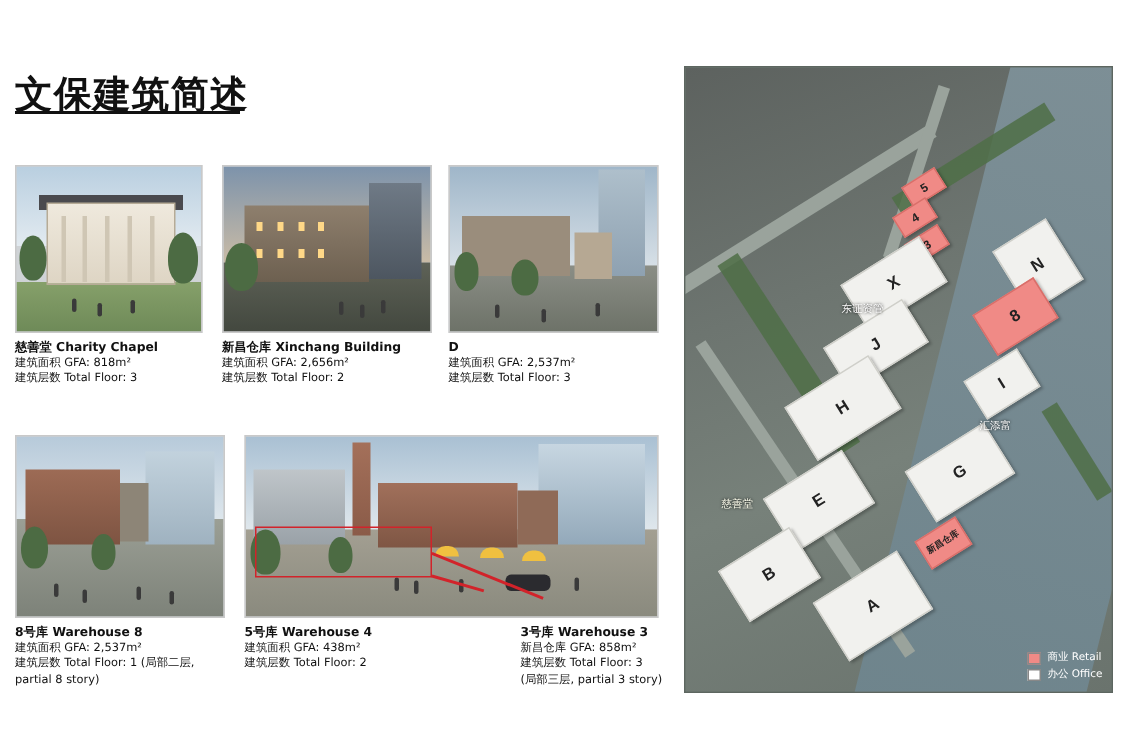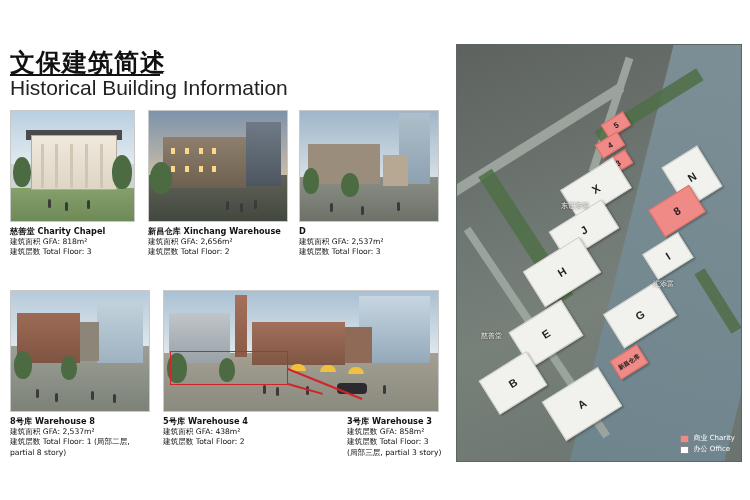--- a/index.html
+++ b/index.html
@@ -250,21 +250,20 @@
 </style>
 </head>
 <body>
 
 <div class="page">
 
   <div class="left">
 
     <div class="title-zh">文保建筑简述</div>
     <div class="title-rule"></div>
-    <div class="title-en">Historical Building Information</div>
 
     <div class="card" style="left:10px; top:110px; width:125px;">
       <div class="photo p1" style="width:125px; height:112px;">
         <div class="sky"></div>
           <div class="ground"></div>
         <div class="roof"></div>
           <div class="main"></div>
         <div class="col" style="left:24%;"></div>
         <div class="col" style="left:36%;"></div>
         <div class="col" style="left:48%;"></div>
@@ -296,21 +295,21 @@
         <div class="win" style="left:16%; top:50%;"></div>
         <div class="win" style="left:26%; top:50%;"></div>
         <div class="win" style="left:36%; top:50%;"></div>
         <div class="win" style="left:46%; top:50%;"></div>
         <div class="tree" style="left:1%; top:46%; width:22px; height:32px;"></div>
         <div class="person" style="left:56%; top:82%;"></div>
         <div class="person" style="left:66%; top:84%;"></div>
         <div class="person" style="left:76%; top:81%;"></div>
       </div>
       <div class="caption">
-        <div class="cap-title cap-line">新昌仓库 Xinchang Warehouse</div>
+        <div class="cap-title cap-line">新昌仓库 Xinchang Building</div>
         <div class="cap-line">建筑面积 GFA: 2,656m²</div>
         <div class="cap-line">建筑层数 Total Floor: 2</div>
       </div>
     </div>
 
     <div class="card" style="left:299px; top:110px; width:140px;">
       <div class="photo p3" style="width:140px; height:112px;">
         <div class="sky"></div>
           <div class="ground"></div>
         <div class="tower"></div>
@@ -376,21 +375,21 @@
         <div class="red-line" style="left:124px; top:77px; width:80px; transform:rotate(22deg);"></div>
       </div>
       <div style="position:relative; height:60px;">
         <div class="caption" style="position:absolute; left:0; top:0; width:86px;">
           <div class="cap-title cap-line">5号库 Warehouse 4</div>
           <div class="cap-line">建筑面积 GFA: 438m²</div>
           <div class="cap-line">建筑层数 Total Floor: 2</div>
         </div>
         <div class="caption" style="position:absolute; left:184px; top:0; width:92px;">
           <div class="cap-title cap-line">3号库 Warehouse 3</div>
-          <div class="cap-line">建筑层数 GFA: 858m²</div>
+          <div class="cap-line">新昌仓库 GFA: 858m²</div>
           <div class="cap-line">建筑层数 Total Floor: 3</div>
           <div class="cap-line">(局部三层, partial 3 story)</div>
         </div>
       </div>
     </div>
   </div>
 
   <div class="map">
     <div class="map-bg-dark"></div>
     <div class="river"></div>
@@ -448,21 +447,21 @@
         <span style="font-size:6px;">新昌仓库</span>
       </div>
 
     <div class="maplabel" style="left:104px; top:156px;">东证资管</div>
     <div class="maplabel" style="left:196px; top:234px;">汇添富</div>
     <div class="maplabel" style="left:24px; top:286px; color:#ffe;">慈善堂</div>
 
     <div class="legend">
       <div class="row">
         <span class="sw sw-retail"></span>
-        <span>商业 Charity</span>
+        <span>商业 Retail</span>
       </div>
       <div class="row">
         <span class="sw sw-office"></span>
         <span>办公 Office</span>
       </div>
     </div>
   </div>
 </div>
 
 </body></html>

